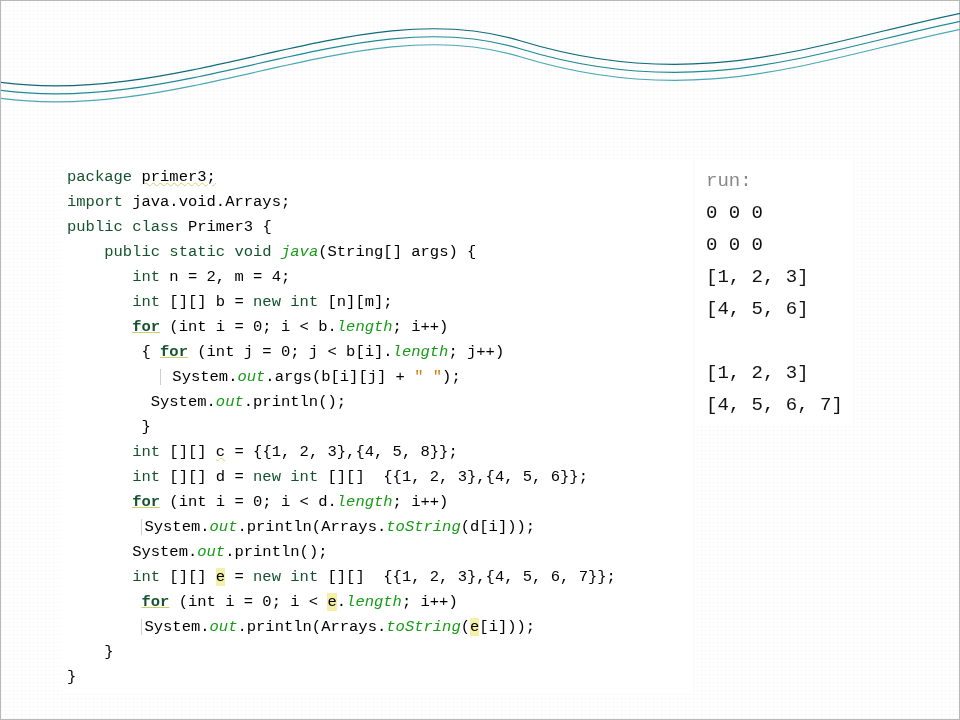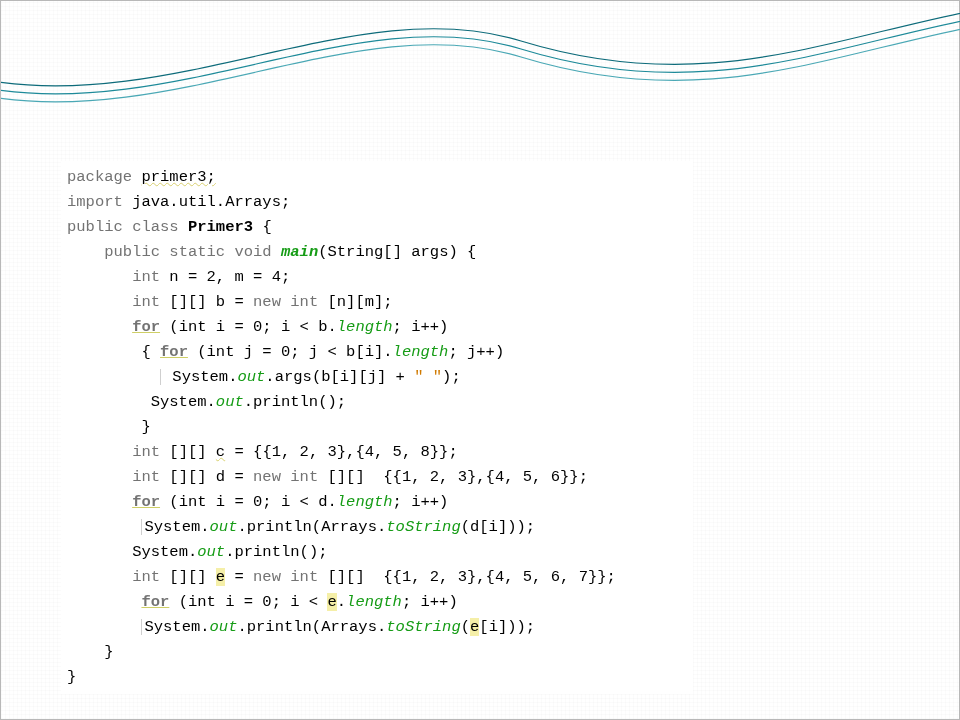--- a/index.html
+++ b/index.html
@@ -47,22 +47,22 @@
     top: 0;
     left: 0;
     width: 620px;
     background: #ffffff;
     font-size: 15.5px;
     line-height: 25px;
     white-space: pre;
     color: #000;
     padding: 4px 6px;
   }
-  .code-pane .kw   { color: #737373; }
-  .code-pane .b    { font-weight: bold; color: #000; }
+  .code-pane .kw   { color: #14532d; }
+  .code-pane .b    { font-weight: normal; color: #000; }
   .code-pane .it   { font-style: italic; color: #169c16; }
   .code-pane .str  { color: #d07a00; }
   .code-pane .under{ text-decoration: underline; text-decoration-color: #cfcf66; font-weight: bold; }
   .code-pane .wavy { text-decoration: underline wavy #d8d070; text-decoration-thickness: 1px; }
   .code-pane .hl   { background: #f5efa8; }
   .code-pane .bar  {
     display: inline-block;
     width: 0;
     border-left: 1px solid #cfcfcf;
     height: 1em;
@@ -90,37 +90,46 @@
 
   <svg class="wave" viewBox="0 0 960 110" preserveAspectRatio="none">
     <path d="M -10 80 C 180 110, 360 -10, 520 40 C 700 95, 820 40, 970 10" stroke="#0d6b7a"></path>
     <path d="M -10 88 C 180 118, 360 -2, 520 48 C 700 103, 820 48, 970 18" stroke="#1d8a99"></path>
     <path d="M -10 96 C 180 126, 360 6, 520 56 C 700 111, 820 56, 970 26" stroke="#4aa8b5"></path>
   </svg>
 
   <div class="content">
 
     <div class="code-pane"><span class="kw">package</span> <span class="wavy">primer3;</span>
-<span class="kw">import</span> <span>java.util.Arrays;</span>
+<span class="kw">import</span> <span>java.void.Arrays;</span>
 <span class="kw">public</span> <span class="kw">class</span> <span class="b">Primer3</span> {
-    <span class="kw">public</span> <span class="kw">static</span> <span class="kw">void</span> <span class="b it">main</span><span>(String[] args) {</span>
+    <span class="kw">public</span> <span class="kw">static</span> <span class="kw">void</span> <span class="b it">java</span><span>(String[] args) {</span>
        <span class="kw">int</span><span> n = 2, m = 4;</span>
        <span class="kw">int</span> <span>[][] b = </span><span class="kw">new</span> <span class="kw">int</span><span> [n][m];</span>
        <span class="kw under">for</span> <span>(int i = 0; i &lt; b.</span><span class="it">length</span><span>; i++)</span>
         <span>{ </span><span class="kw under">for</span> <span>(int j = 0; j &lt; b[i].</span><span class="it">length</span><span>; j++)</span>
           <span class="bar"></span> <span>System.</span><span class="it">out</span><span>.args</span><span>(b[i][j] + </span><span class="str">" "</span><span>);</span>
          <span>System.</span><span class="it">out</span><span>.println</span><span>();</span>
         <span>}</span>
        <span class="kw">int</span> <span>[][] </span><span class="wavy">c</span><span> = {{1, 2, 3},{4, 5, 8}};</span>
        <span class="kw">int</span> <span>[][] d = </span><span class="kw">new</span> <span class="kw">int</span><span> [][]  {{1, 2, 3},{4, 5, 6}};</span>
        <span class="kw under">for</span> <span>(int i = 0; i &lt; d.</span><span class="it">length</span><span>; i++)</span>
         <span class="bar"></span><span>System.</span><span class="it">out</span><span>.println(Arrays.</span><span class="it">toString</span><span>(d[i]));</span>
        <span>System.</span><span class="it">out</span><span>.println</span><span>();</span>
        <span class="kw">int</span><span> [][] </span><span class="hl">e</span><span> = </span><span class="kw">new</span> <span class="kw">int</span><span> [][]  {{1, 2, 3},{4, 5, 6, 7}};</span>
         <span class="kw under">for</span> <span>(int i = 0; i &lt; </span><span class="hl">e</span><span>.</span><span class="it">length</span><span>; i++)</span>
         <span class="bar"></span><span>System.</span><span class="it">out</span><span>.println(Arrays.</span><span class="it">toString</span><span>(</span><span class="hl">e</span><span>[i]));</span>
     }
 }
 </div>
 
+    <div class="output-pane"><span class="runlbl">run:</span>
+<span>0 0 0</span>
+<span>0 0 0</span>
+<span>[1, 2, 3]</span>
+<span>[4, 5, 6]</span>
+<span></span>
+<span>[1, 2, 3]</span>
+<span>[4, 5, 6, 7]</span>
+</div>
 
   </div>
 </div>
 
 </body></html>

